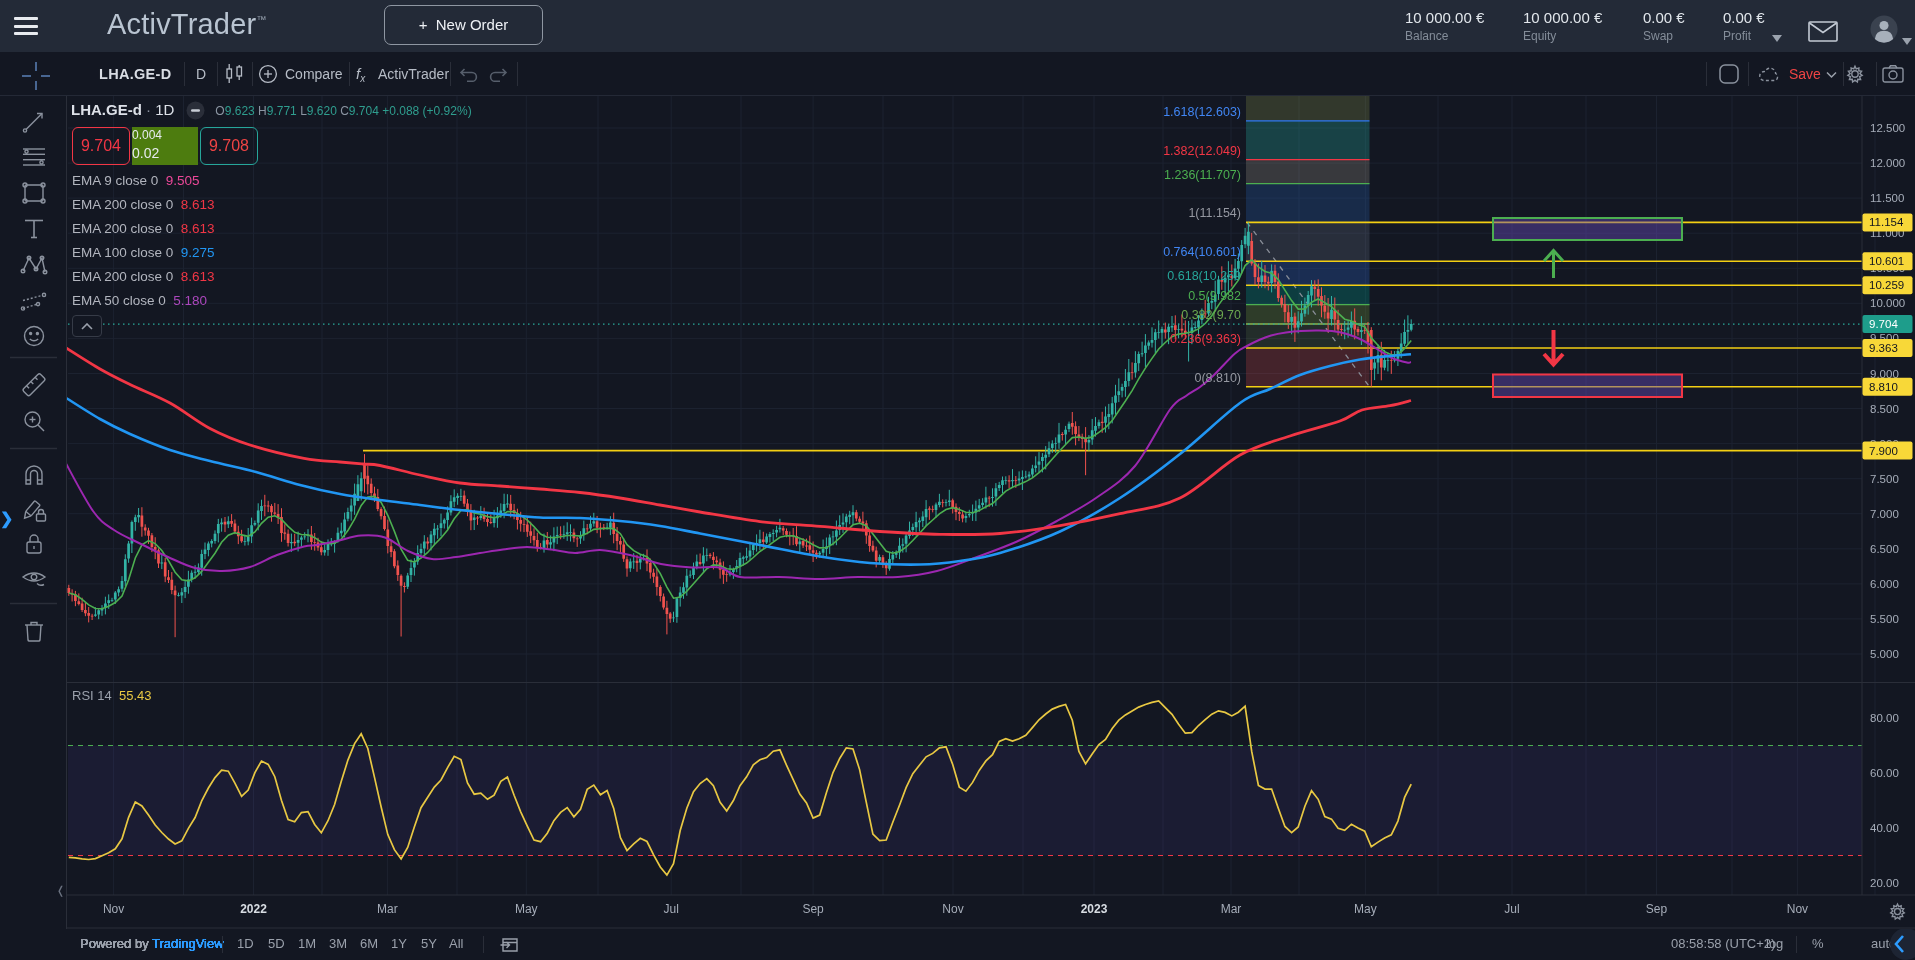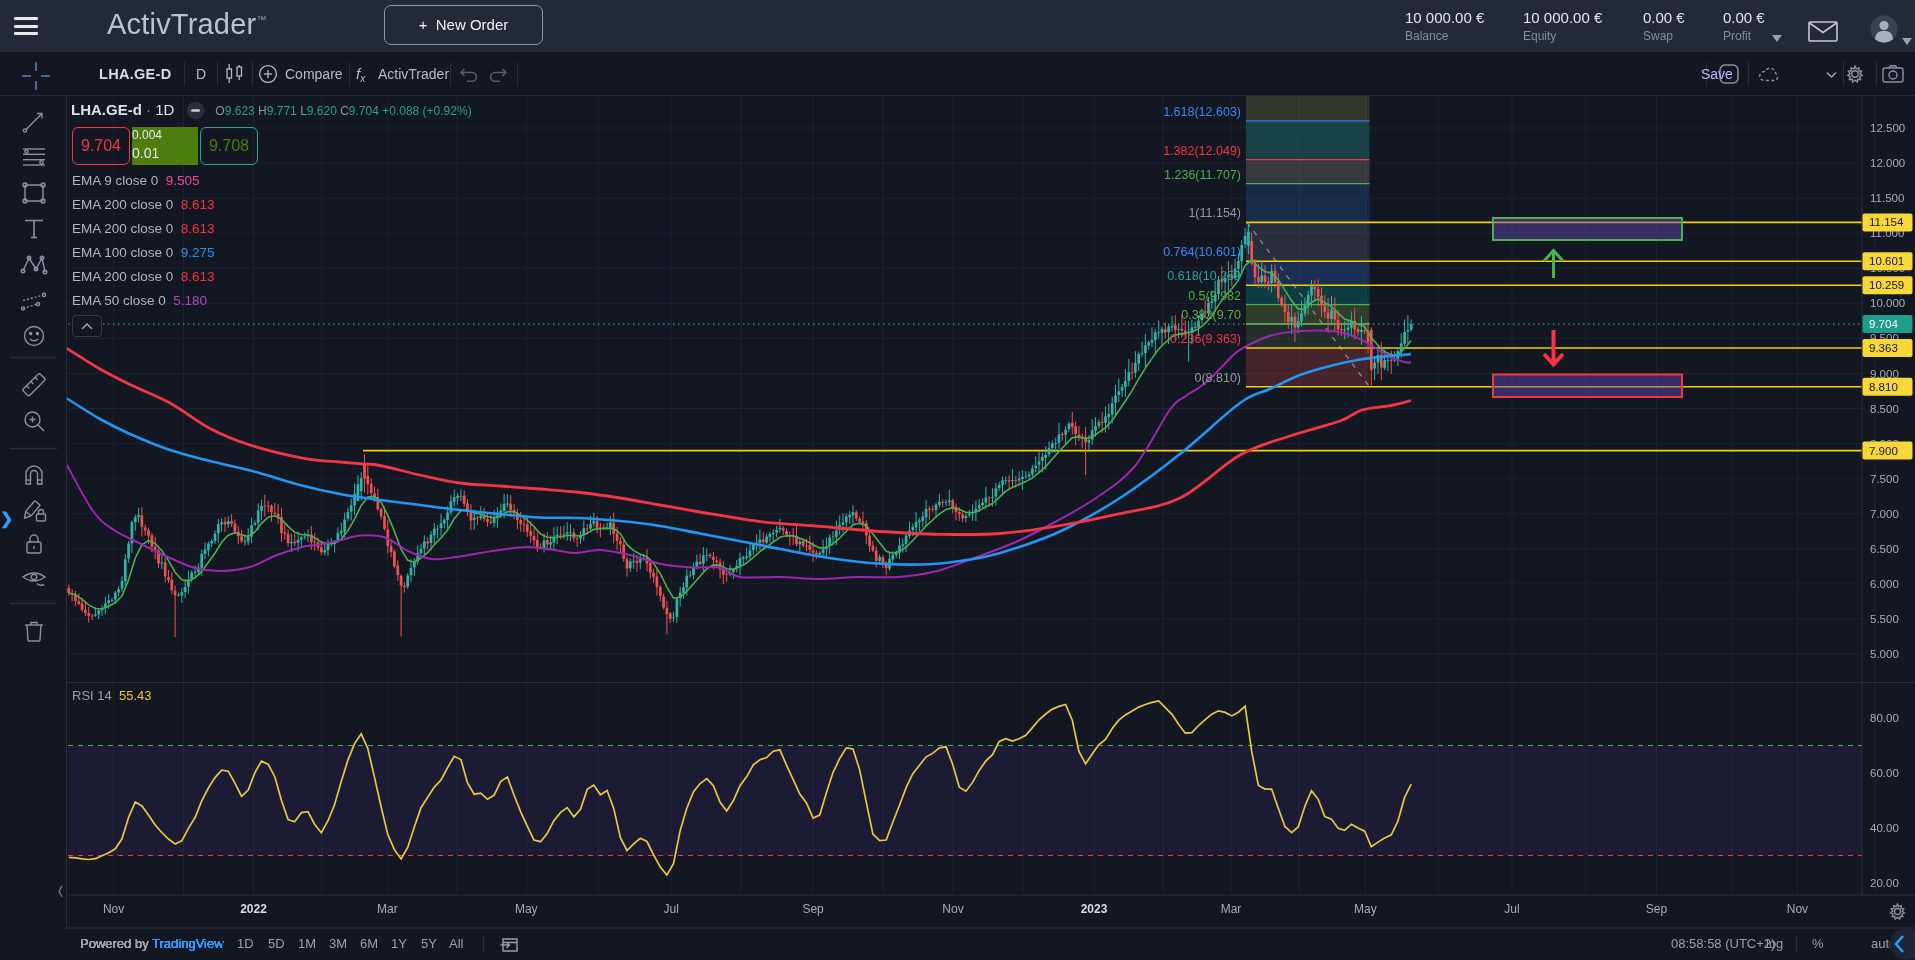--- a/index.html
+++ b/index.html
@@ -247,21 +247,21 @@
     </svg>
     <div class="tsep" style="left:517px"></div>
     <div class="tsep" style="left:1706px"></div>
     <svg style="position:absolute;left:1719px;top:12px" width="20" height="20" viewBox="0 0 20 20" stroke="#8b929e" stroke-width="1.5" fill="none">
       <rect x="1" y="1" width="18" height="18" rx="5"></rect>
     </svg>
     <div class="tsep" style="left:1748px"></div>
     <svg style="position:absolute;left:1757px;top:14px" width="26" height="18" viewBox="0 0 26 18" stroke="#8b929e" stroke-width="1.4" fill="none" stroke-dasharray="3,2.4">
       <path d="M6.5,14.5 A4.5,4.5 0 1 1 8,5.6 A5.5,5.5 0 0 1 18.6,7.5 A4,4 0 0 1 18.4,14.5 Z"></path>
     </svg>
-    <div class="titem" style="left:1701px;color:#c4b5fd">Save</div>
+    <div class="titem" style="left:1789px;color:#ef4444">Save</div>
     <svg style="position:absolute;left:1826px;top:19px" width="11" height="8" viewBox="0 0 11 8" stroke="#9aa0ab" stroke-width="1.5" fill="none">
       <path d="M1,1.5 L5.5,6 L10,1.5"></path>
     </svg>
     <div class="tsep" style="left:1843px"></div>
     <svg style="position:absolute;left:1845px;top:12px" width="20" height="20" viewBox="0 0 20 20">
       <g stroke="#8b929e" stroke-width="1.4" fill="none">
         <circle cx="10" cy="10" r="3.2"></circle>
         <path d="M10,2.2 L11.2,4.8 L13.9,3.9 L13.8,6.8 L16.6,7.2 L14.9,9.6 L17.2,11.4 L14.6,12.7 L15.6,15.4 L12.7,15.2 L12.4,18 L10,16.2 L7.6,18 L7.3,15.2 L4.4,15.4 L5.4,12.7 L2.8,11.4 L5.1,9.6 L3.4,7.2 L6.2,6.8 L6.1,3.9 L8.8,4.8 Z"></path>
       </g>
     </svg>
@@ -366,23 +366,23 @@
 <div id="expander">❯</div>
 <div id="taxcol">❬</div>
 <div id="legend">
     <div id="row1"><b>LHA.GE-d</b><span style="color:#8b92a0"> · </span>1D<svg style="margin:0 10px 2px 12px;vertical-align:middle" width="19" height="19" viewBox="0 0 19 19">
         <circle cx="9.5" cy="9.5" r="9" fill="#2a2e39"></circle>
         <rect x="5" y="8.3" width="9" height="2.4" rx="1.2" fill="#c8cdd5"></rect>
       </svg><span class="ohlc">O<span class="v">9.623 </span>H<span class="v">9.771 </span>L<span class="v">9.620 </span>C<span class="v">9.704 </span><span class="v">+0.088 (+0.92%)</span></span></div>
     <div class="quote" style="left:1px;width:58px;border:1px solid #f23645;color:#f23645">9.704</div>
     <div style="position:absolute;left:61px;top:26px;width:66px;height:38px;background:#4d7c0f;color:#e6eaef;">
       <div style="font-size:12px;line-height:17px">0.004</div>
-      <div style="font-size:14px;line-height:18px">0.01</div>
-    </div>
-    <div class="quote" style="left:129px;width:58px;border:1px solid #26a69a;color:#4d7c0f">9.708</div>
+      <div style="font-size:14px;line-height:18px">0.02</div>
+    </div>
+    <div class="quote" style="left:129px;width:58px;border:1px solid #26a69a;color:#ef4444">9.708</div>
     <div class="emarow" style="top:72px">EMA 9 close 0&nbsp; <span style="color:#ec4899">9.505</span></div>
     <div class="emarow" style="top:96px">EMA 200 close 0&nbsp; <span style="color:#f23645">8.613</span></div>
     <div class="emarow" style="top:120px">EMA 200 close 0&nbsp; <span style="color:#f23645">8.613</span></div>
     <div class="emarow" style="top:144px">EMA 100 close 0&nbsp; <span style="color:#2196f3">9.275</span></div>
     <div class="emarow" style="top:168px">EMA 200 close 0&nbsp; <span style="color:#f23645">8.613</span></div>
     <div class="emarow" style="top:192px">EMA 50 close 0&nbsp; <span style="color:#ab47bc">5.180</span></div>
     <div id="collapse"><svg width="12" height="7" viewBox="0 0 12 7" style="margin-top:7px">
         <path d="M1,6 L6,1 L11,6" stroke="#9aa0ab" stroke-width="1.6" fill="none"></path>
       </svg></div>
   </div>

